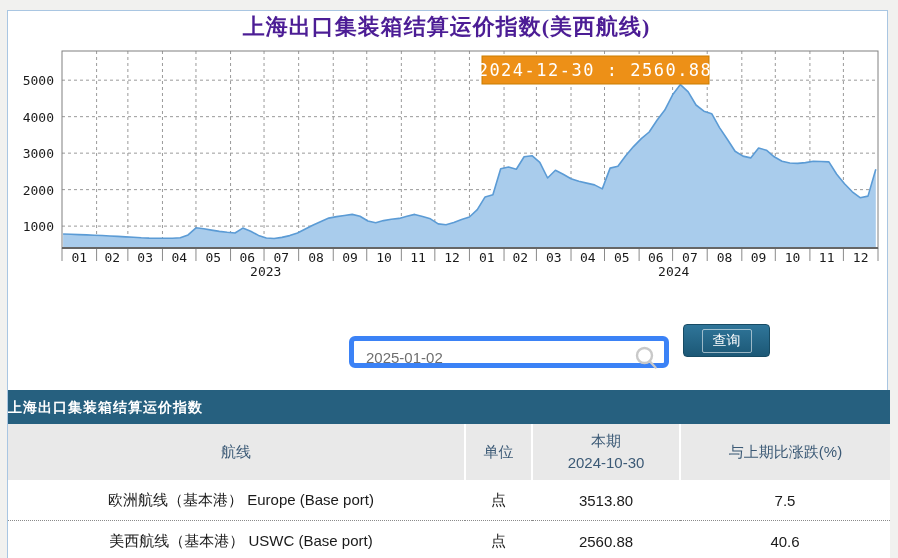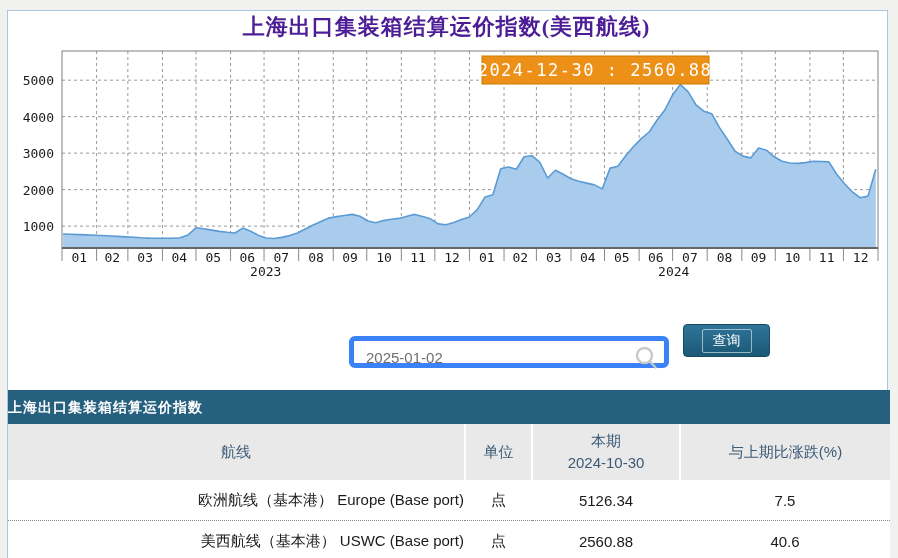--- a/index.html
+++ b/index.html
@@ -68,21 +68,21 @@
   table.idx thead th{
     background:#e9e9e9;color:#3c5a76;font-weight:normal;font-size:15px;
     height:54px;text-align:center;vertical-align:middle;
     border-left:2px solid #ffffff;line-height:1.5;
   }
   table.idx thead th:first-child{border-left:none;}
   table.idx tbody td{
     height:38px;font-size:15px;color:#1a1a1a;text-align:center;
     border-bottom:1px dotted #8a8a8a;background:#fff;vertical-align:middle;
   }
-  table.idx tbody td.route{text-align:right;padding-left:10px;}
+  table.idx tbody td.route{text-align:center;padding-left:10px;}
 </style>
 </head>
 <body>
 
 <div class="panel"></div>
 
 <h1 class="page-title">上海出口集装箱结算运价指数(美西航线)</h1>
 
 <svg id="chart" viewBox="0 0 898 292">
     <rect x="62" y="51" width="816" height="197" fill="#ffffff"></rect>
@@ -208,21 +208,21 @@
           <div>本期</div>
           <div>2024-10-30</div>
         </th>
         <th><span>与上期比涨跌(%)</span></th>
       </tr>
     </thead>
     <tbody>
       <tr>
         <td class="route">欧洲航线（基本港） Europe (Base port)</td>
         <td>点</td>
-        <td>5126.34</td>
+        <td>3513.80</td>
         <td>7.5</td>
       </tr>
       <tr>
         <td class="route">美西航线（基本港） USWC (Base port)</td>
         <td>点</td>
         <td>2560.88</td>
         <td>40.6</td>
       </tr>
     </tbody>
   </table>

